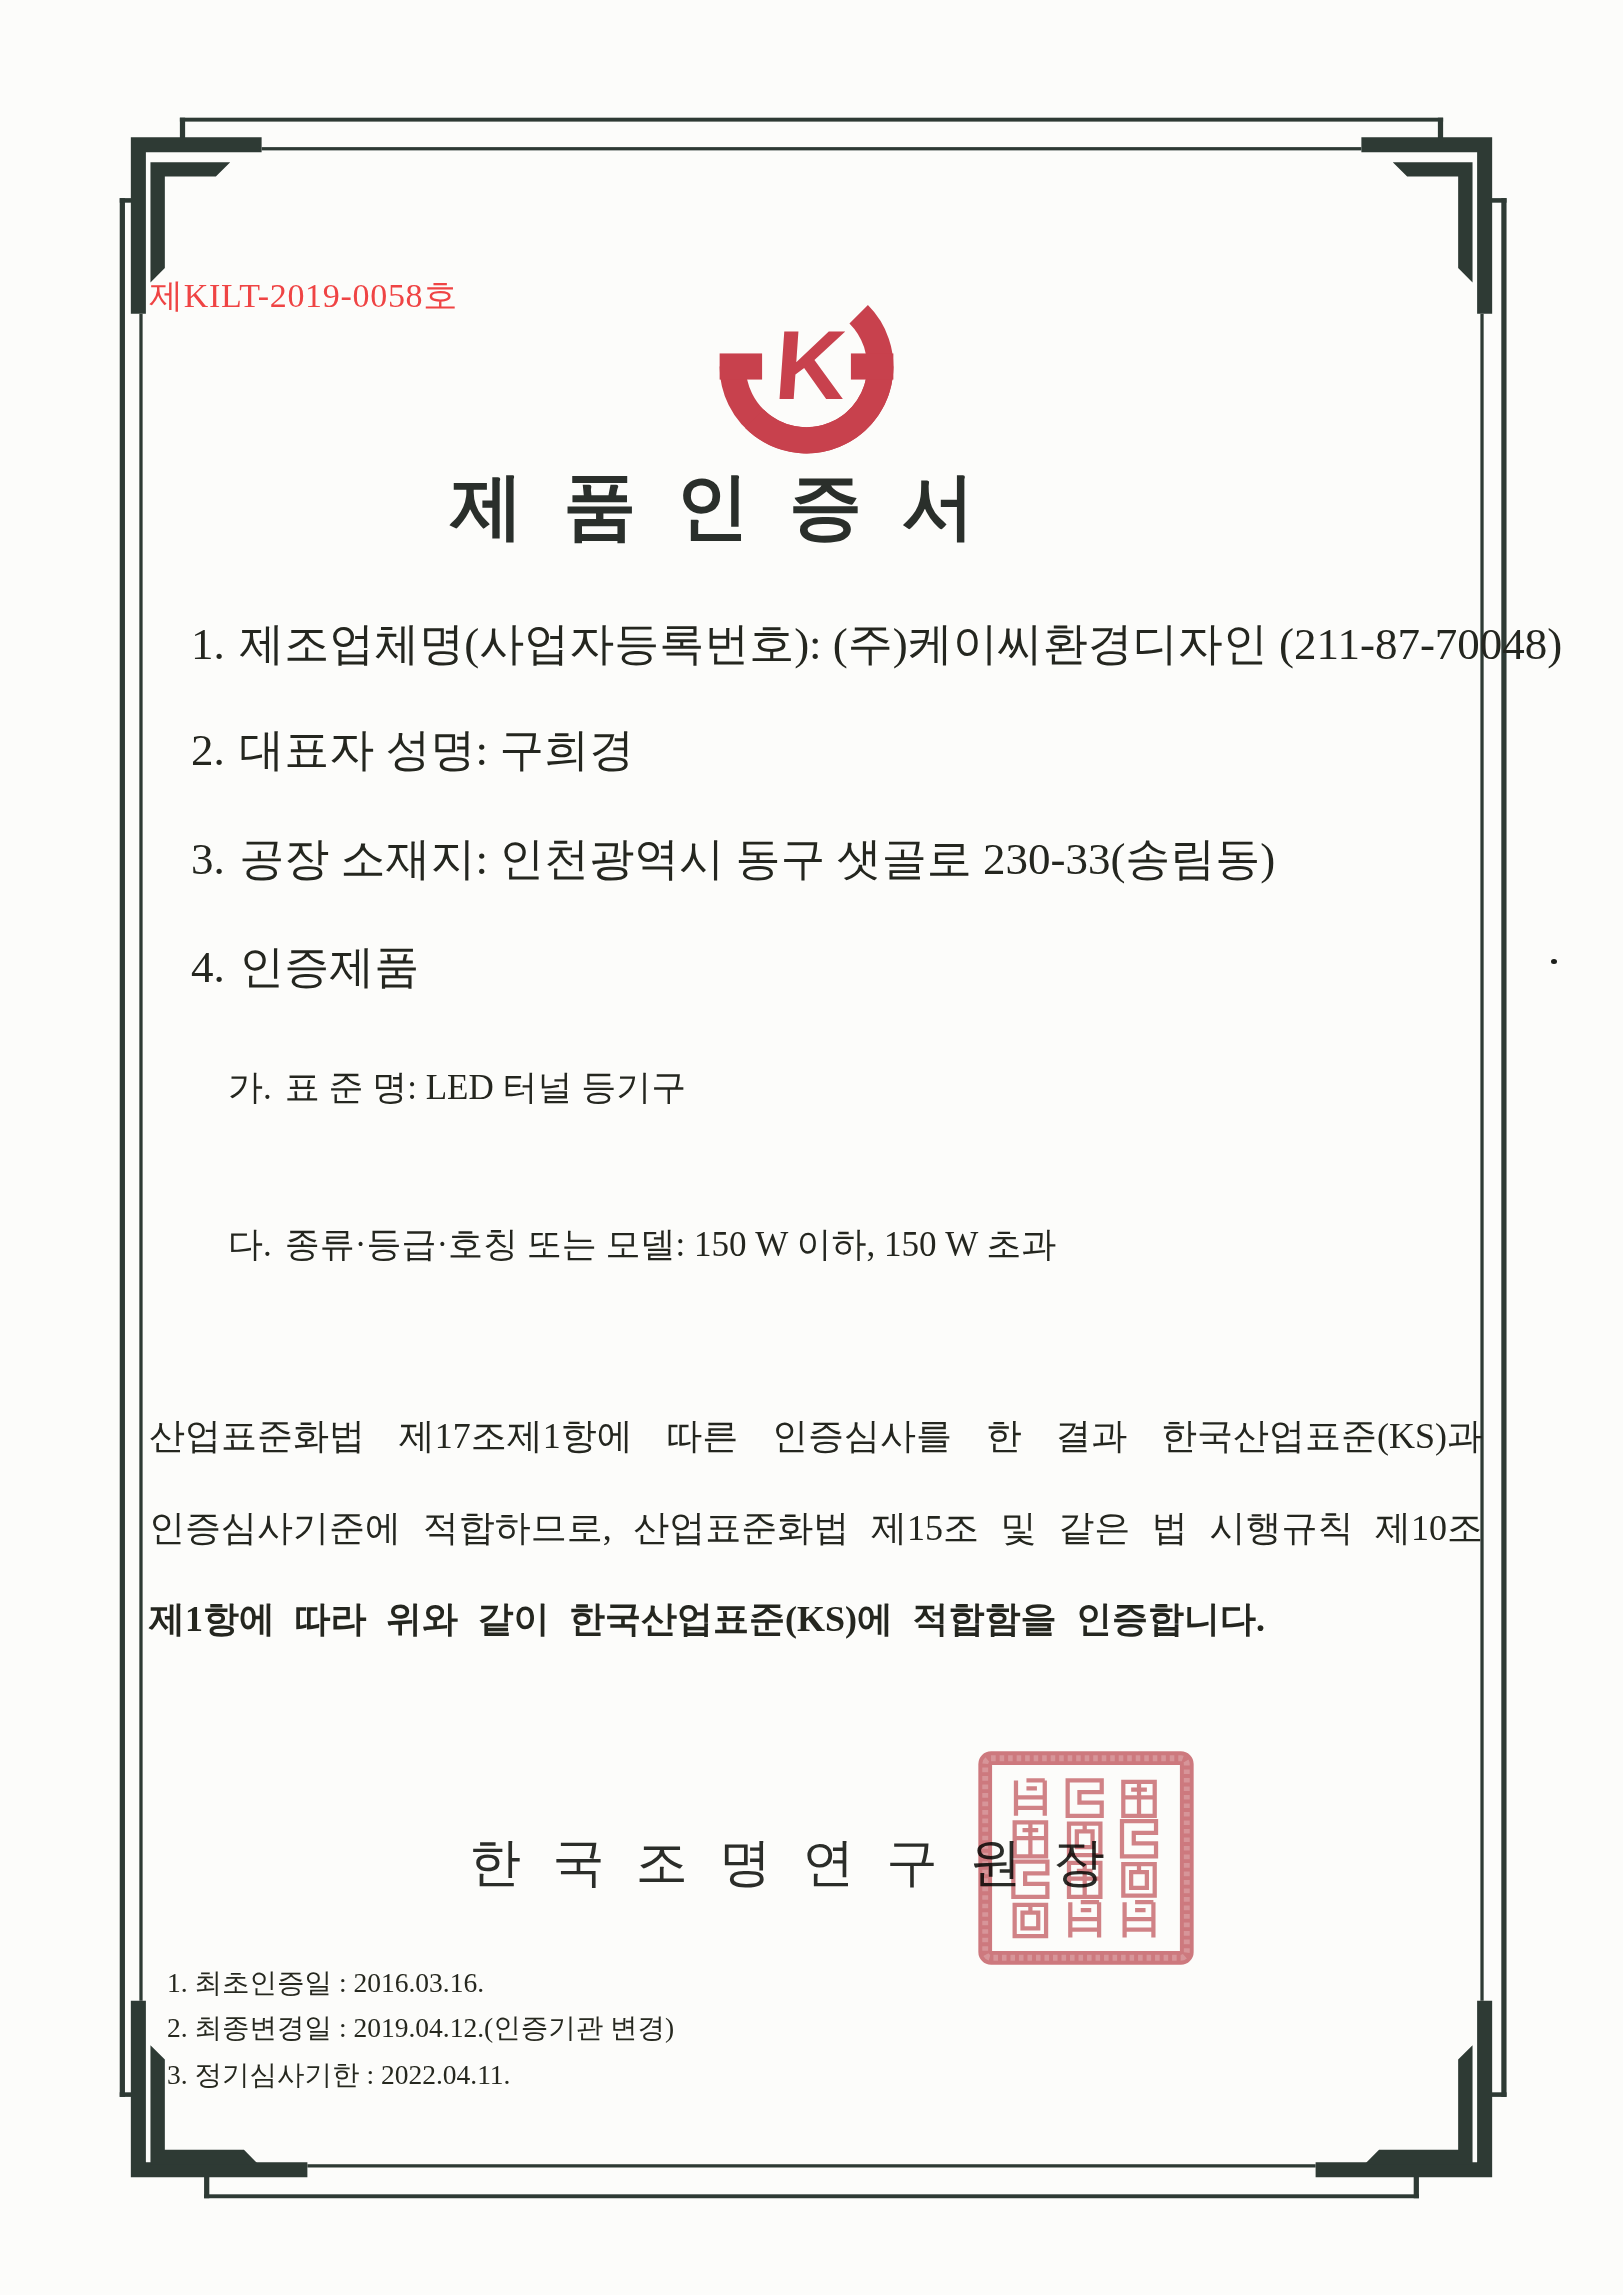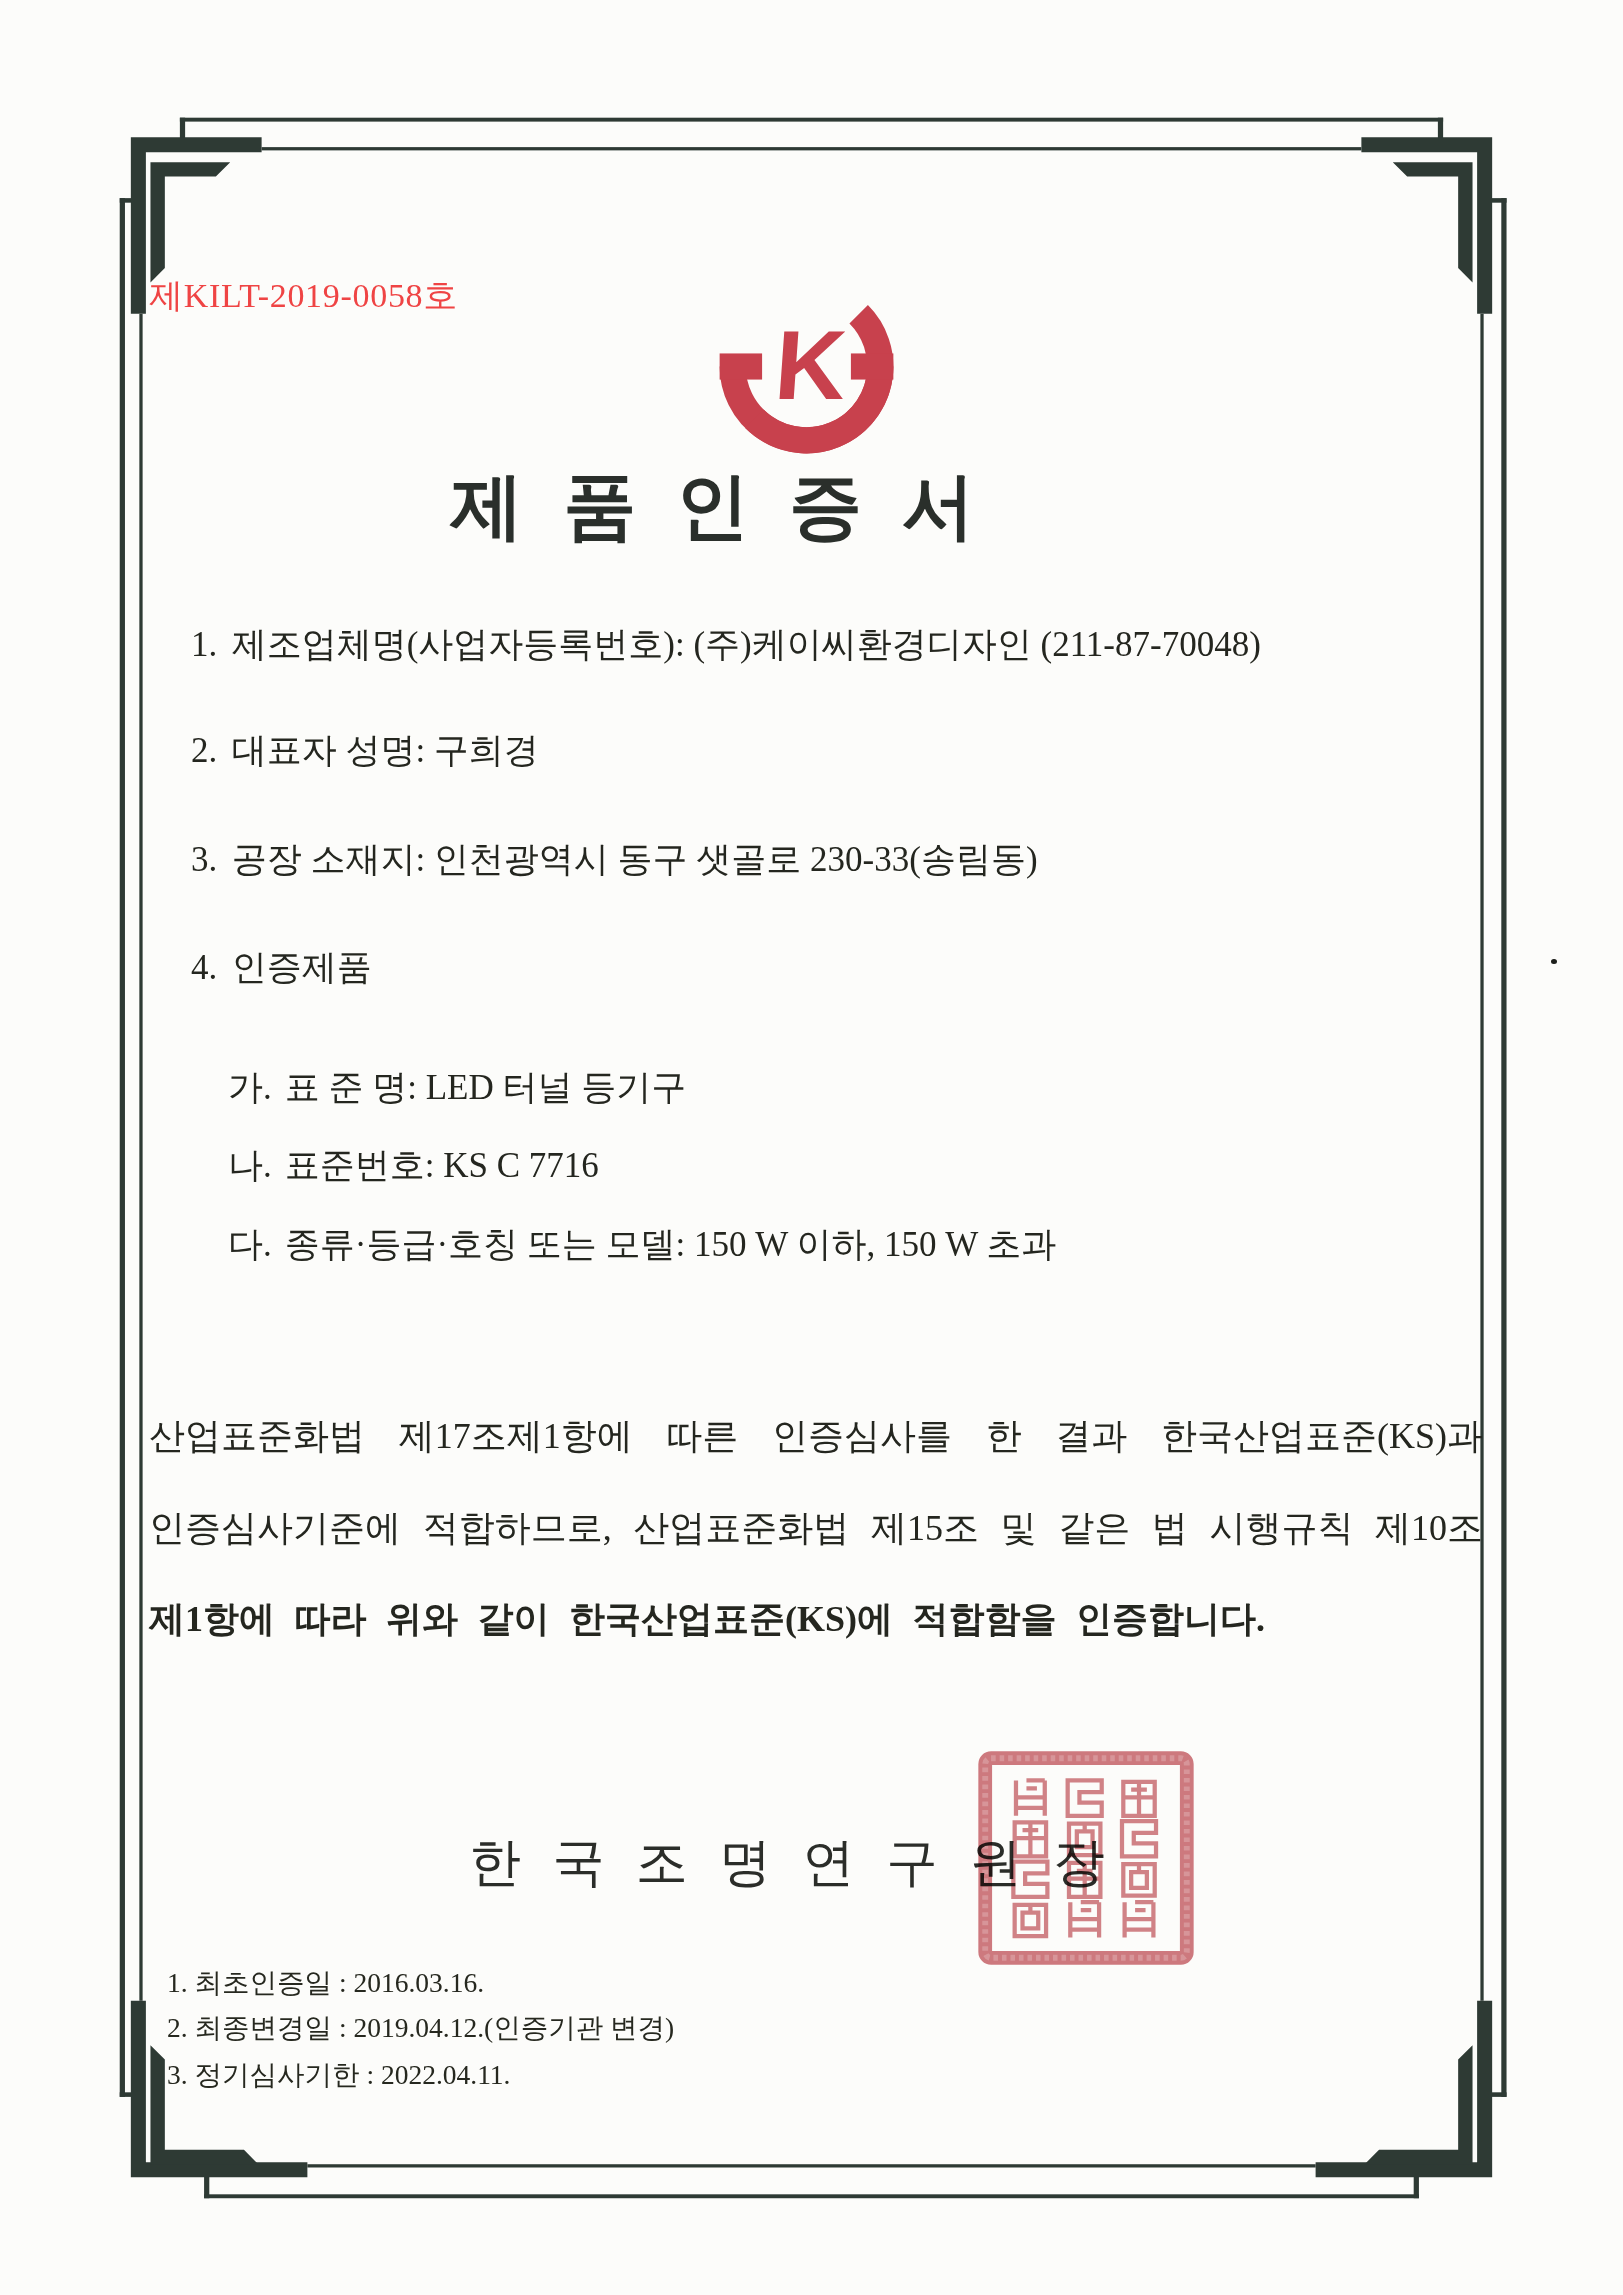--- a/index.html
+++ b/index.html
@@ -12,21 +12,21 @@
   .abs{position:absolute;}
   svg{display:block;}
   
   .doc-number{left:149px;top:273px;font-size:34px;letter-spacing:0.7px;color:#ef4444;}
   
   .title{
     left:0;top:458px;width:1435px;text-align:center;
     font-size:73px;font-weight:700;letter-spacing:9.8px;color:#2a2f2b;
   }
   
-  .item{left:191px;font-size:35px;line-height:43px;white-space:nowrap;color:#24261f;}
+  .item{left:191px;font-size:45px;line-height:43px;white-space:nowrap;color:#24261f;}
   .item .lbl{margin-right:14.4px;}
   .sub-item{left:228px;font-size:35px;line-height:43px;white-space:nowrap;color:#24261f;}
   .sub-item .lbl{margin-right:13px;}
   
   .body-line{
     left:149px;width:1334px;font-size:36px;line-height:46px;color:#24261f;
     text-align:justify;text-align-last:justify;white-space:normal;
   }
   .body-line.last{text-align:left;text-align-last:left;word-spacing:10.5px;font-weight:bold;}
   
@@ -105,23 +105,20 @@
   <div class="abs item" style="top:838px">
     <span class="lbl">3.</span><span>공장 소재지: 인천광역시 동구 샛골로 230-33(송림동)</span>
   </div>
   <div class="abs item" style="top:946px">
     <span class="lbl">4.</span><span>인증제품</span>
   </div>
 
   <div class="abs sub-item" style="top:1066px">
     <span class="lbl">가.</span><span>표 준 명: LED 터널 등기구</span>
   </div>
-  <div class="abs sub-item" style="top:1144px">
-    <span class="lbl">나.</span><span>표준번호: KS C 7716</span>
-  </div>
   <div class="abs sub-item" style="top:1223px">
     <span class="lbl">다.</span><span>종류·등급·호칭 또는 모델: 150 W 이하, 150 W 초과</span>
   </div>
 
   <div>
     <div class="abs body-line" style="top:1413px">산업표준화법 제17조제1항에 따른 인증심사를 한 결과 한국산업표준(KS)과</div>
     <div class="abs body-line" style="top:1505px">인증심사기준에 적합하므로, 산업표준화법 제15조 및 같은 법 시행규칙 제10조</div>
     <div class="abs body-line last" style="top:1596px">제1항에 따라 위와 같이 한국산업표준(KS)에 적합함을 인증합니다.</div>
   </div>
 

